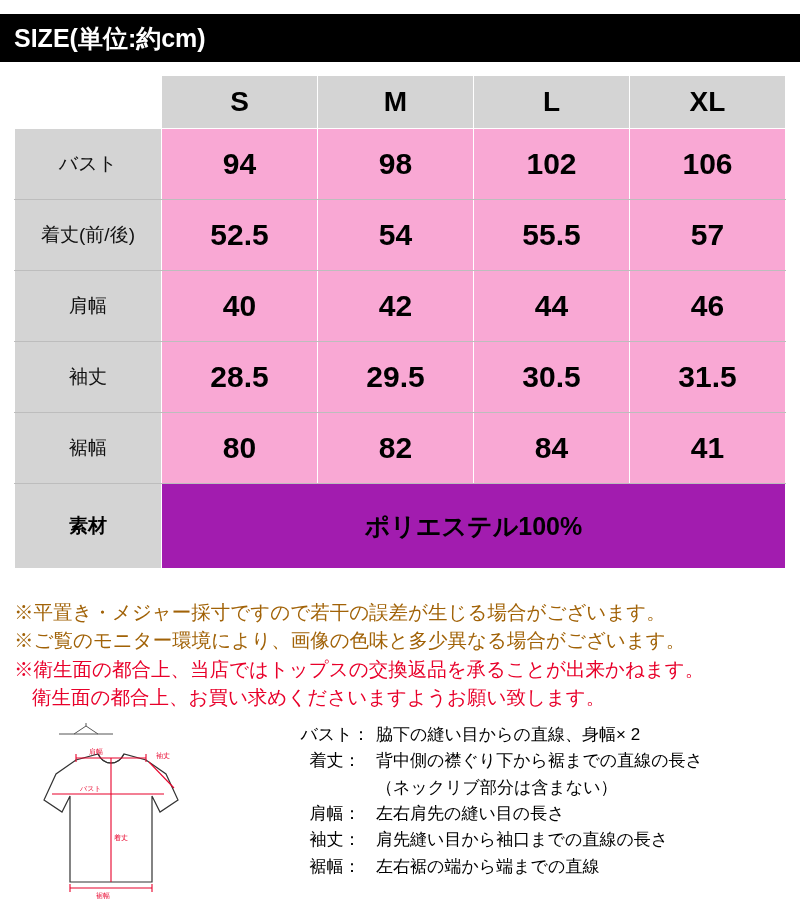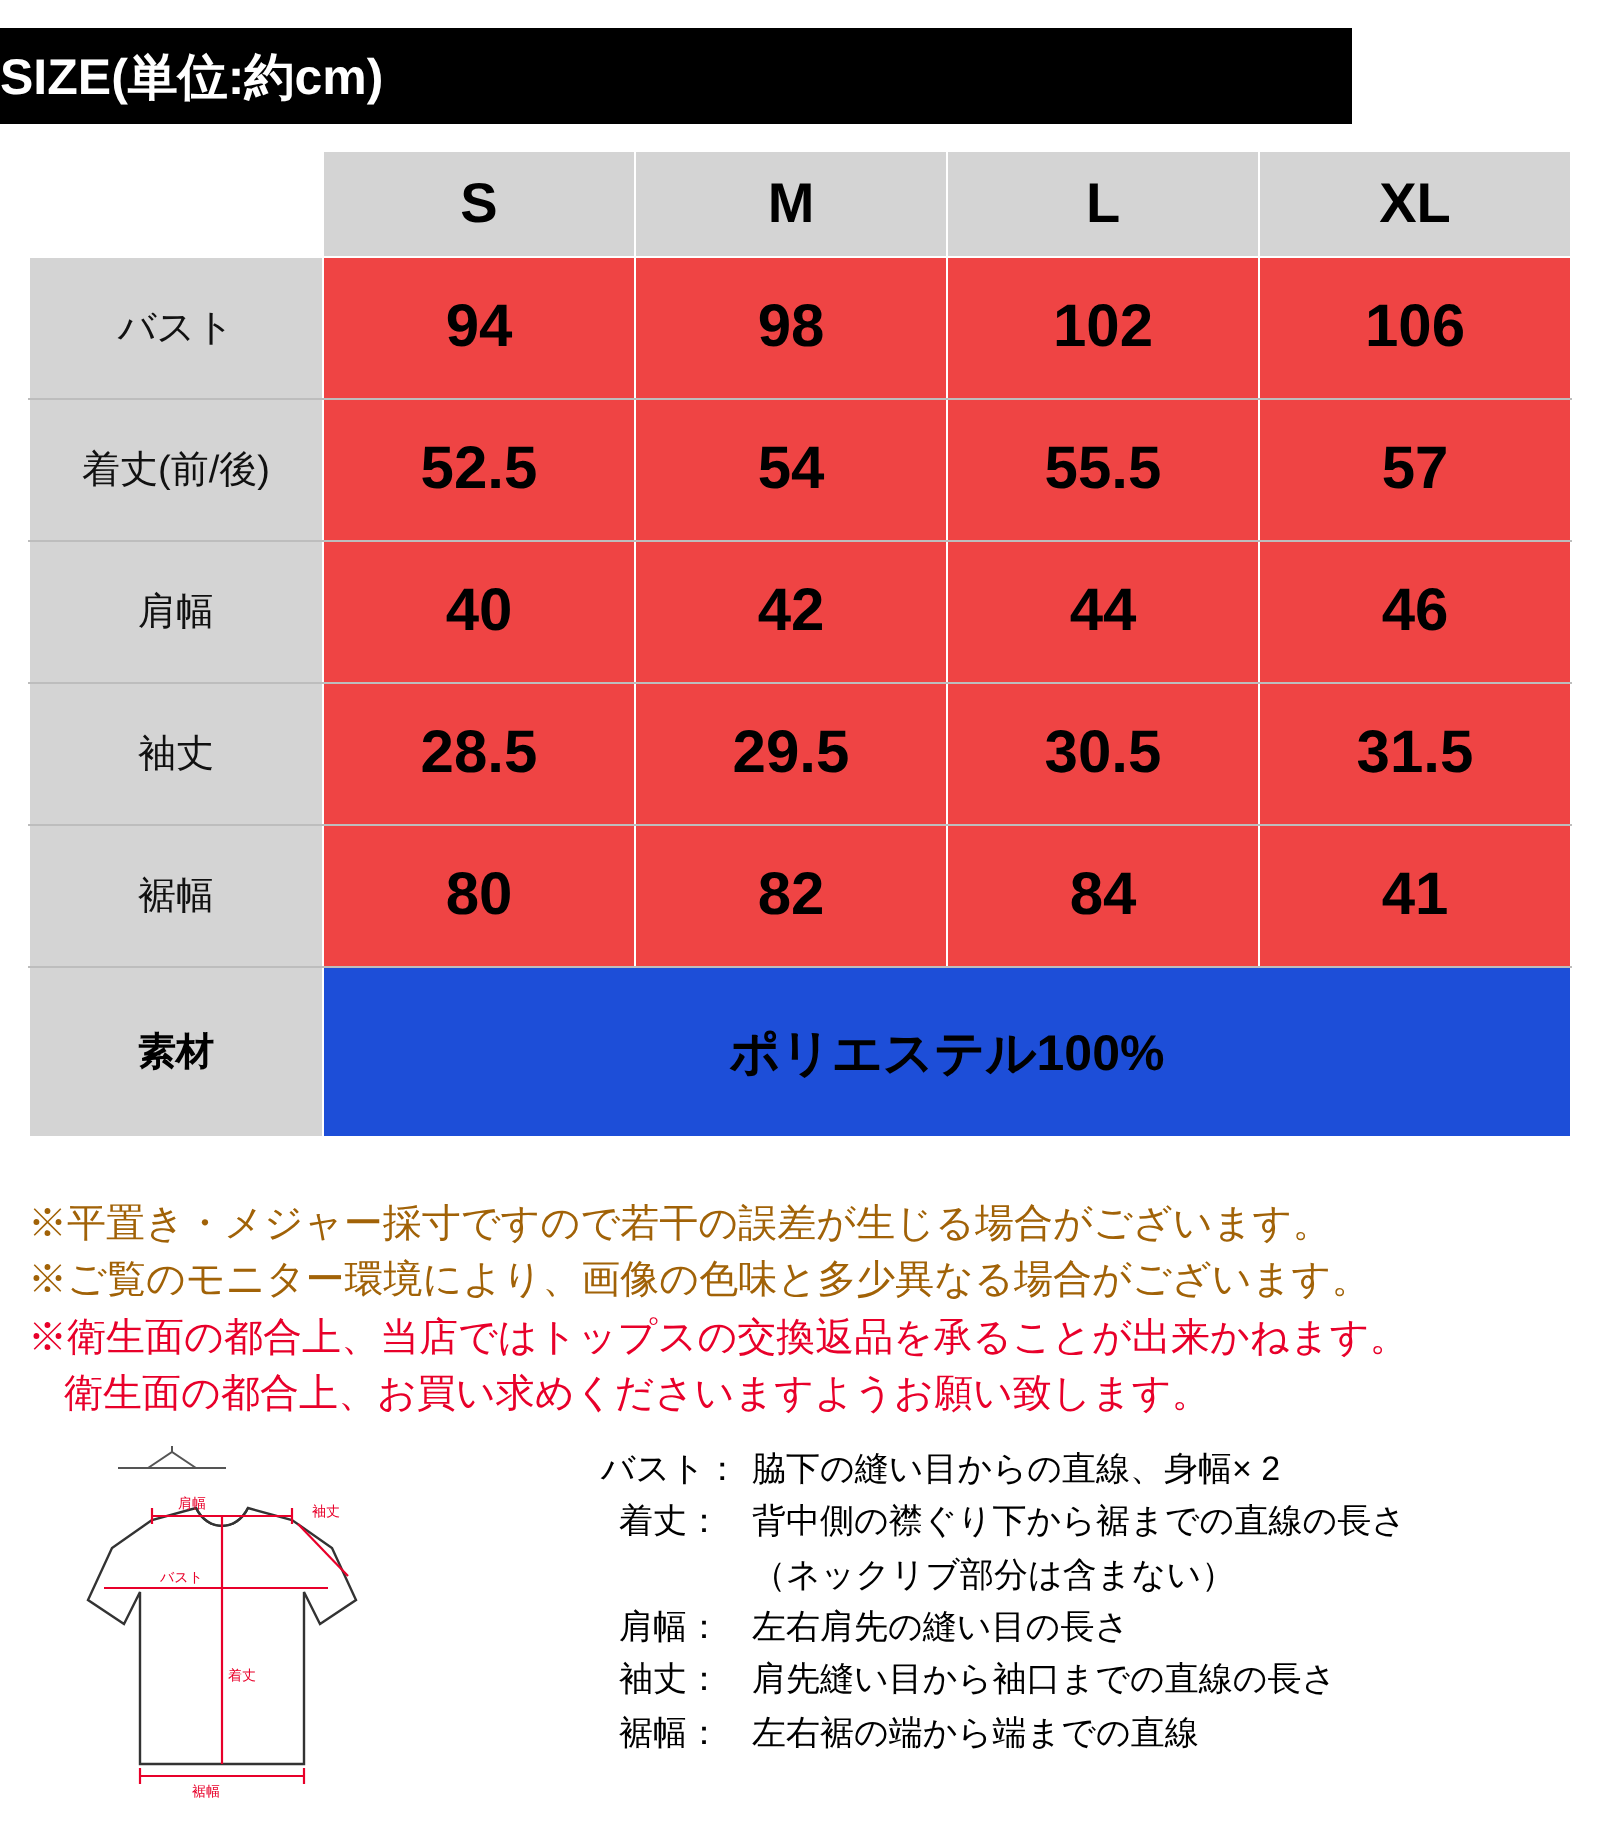--- a/index.html
+++ b/index.html
@@ -17,26 +17,27 @@
   .page {
     position: relative;
     width: 800px;
     height: 920px;
   }
   
   .size-header {
     position: absolute;
     left: 0;
     top: 14px;
-    width: 676px;
+    width: 800px;
     height: 48px;
     background: #000000;
     color: #ffffff;
     display: flex;
     align-items: center;
+    padding-left: 14px;
     box-sizing: border-box;
     font-size: 25px;
     font-weight: bold;
     letter-spacing: 0px;
   }
   
   .size-table {
     position: absolute;
     left: 14px;
     top: 75px;
@@ -63,37 +64,37 @@
     font-size: 28px;
     height: 52px;
     color: #000000;
   }
   .size-table .hdr.blank {
     background: #ffffff;
     border-left: 1px solid #ffffff;
     border-top: 1px solid #ffffff;
   }
   .size-table .val {
-    background: #ef4444;
+    background: #f9a8d4;
     font-size: 30px;
     height: 70px;
     color: #000000;
     margin-top: 48px;
   }
   .size-table tr.rowline td {
     border-bottom: 1px solid #bdbdbd;
   }
   .size-table .material-label {
     background: #d4d4d4;
     font-size: 19px;
     font-weight: bold;
     height: 84px;
   }
   .size-table .material-val {
-    background: #1d4ed8;
+    background: #a21caf;
     font-size: 25px;
     font-weight: bold;
     height: 84px;
   }
   
   .vsep { border-left: 1px solid #bdbdbd !important; }
   
   .notes {
     position: absolute;
     left: 14px;

